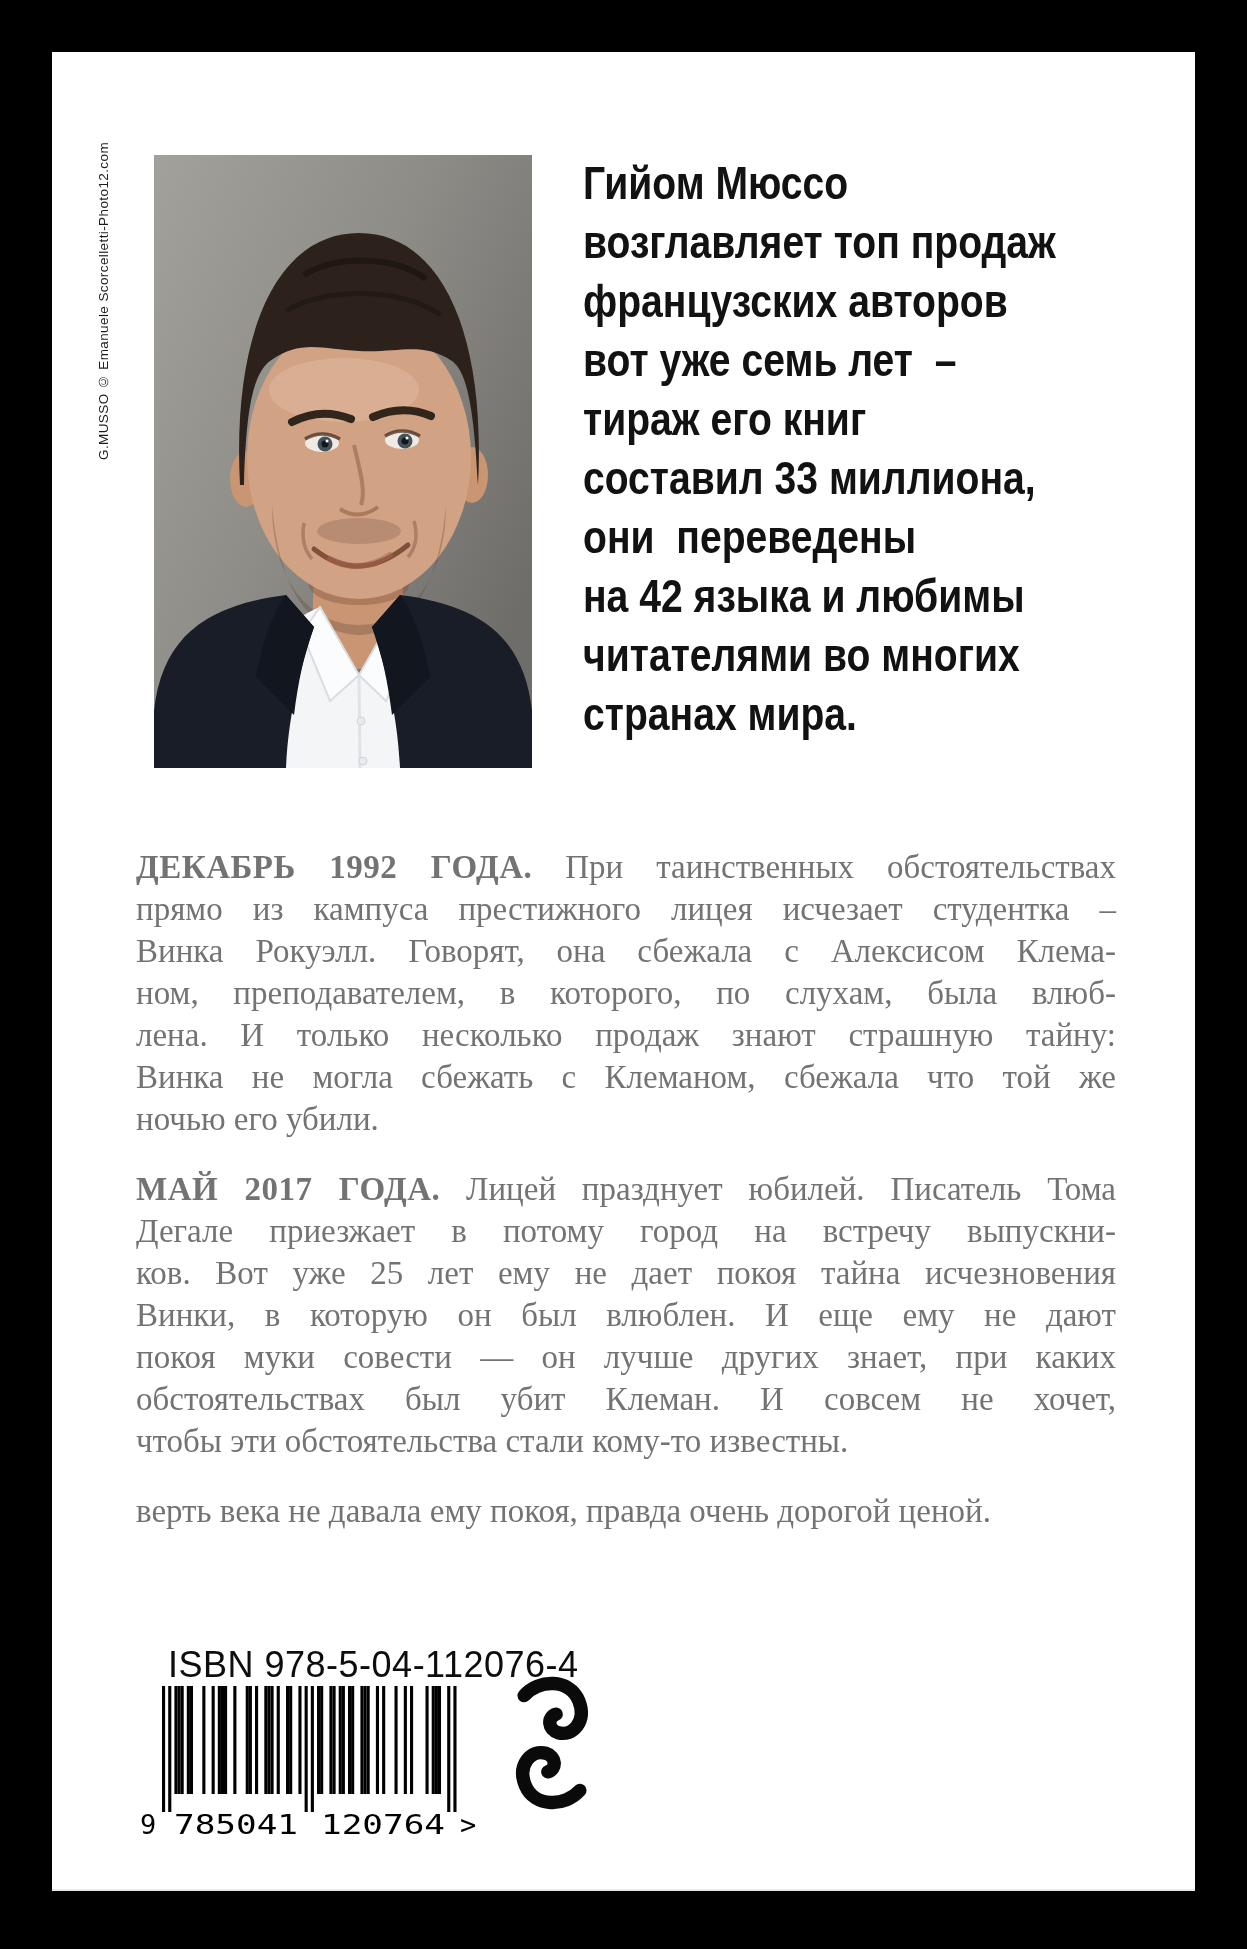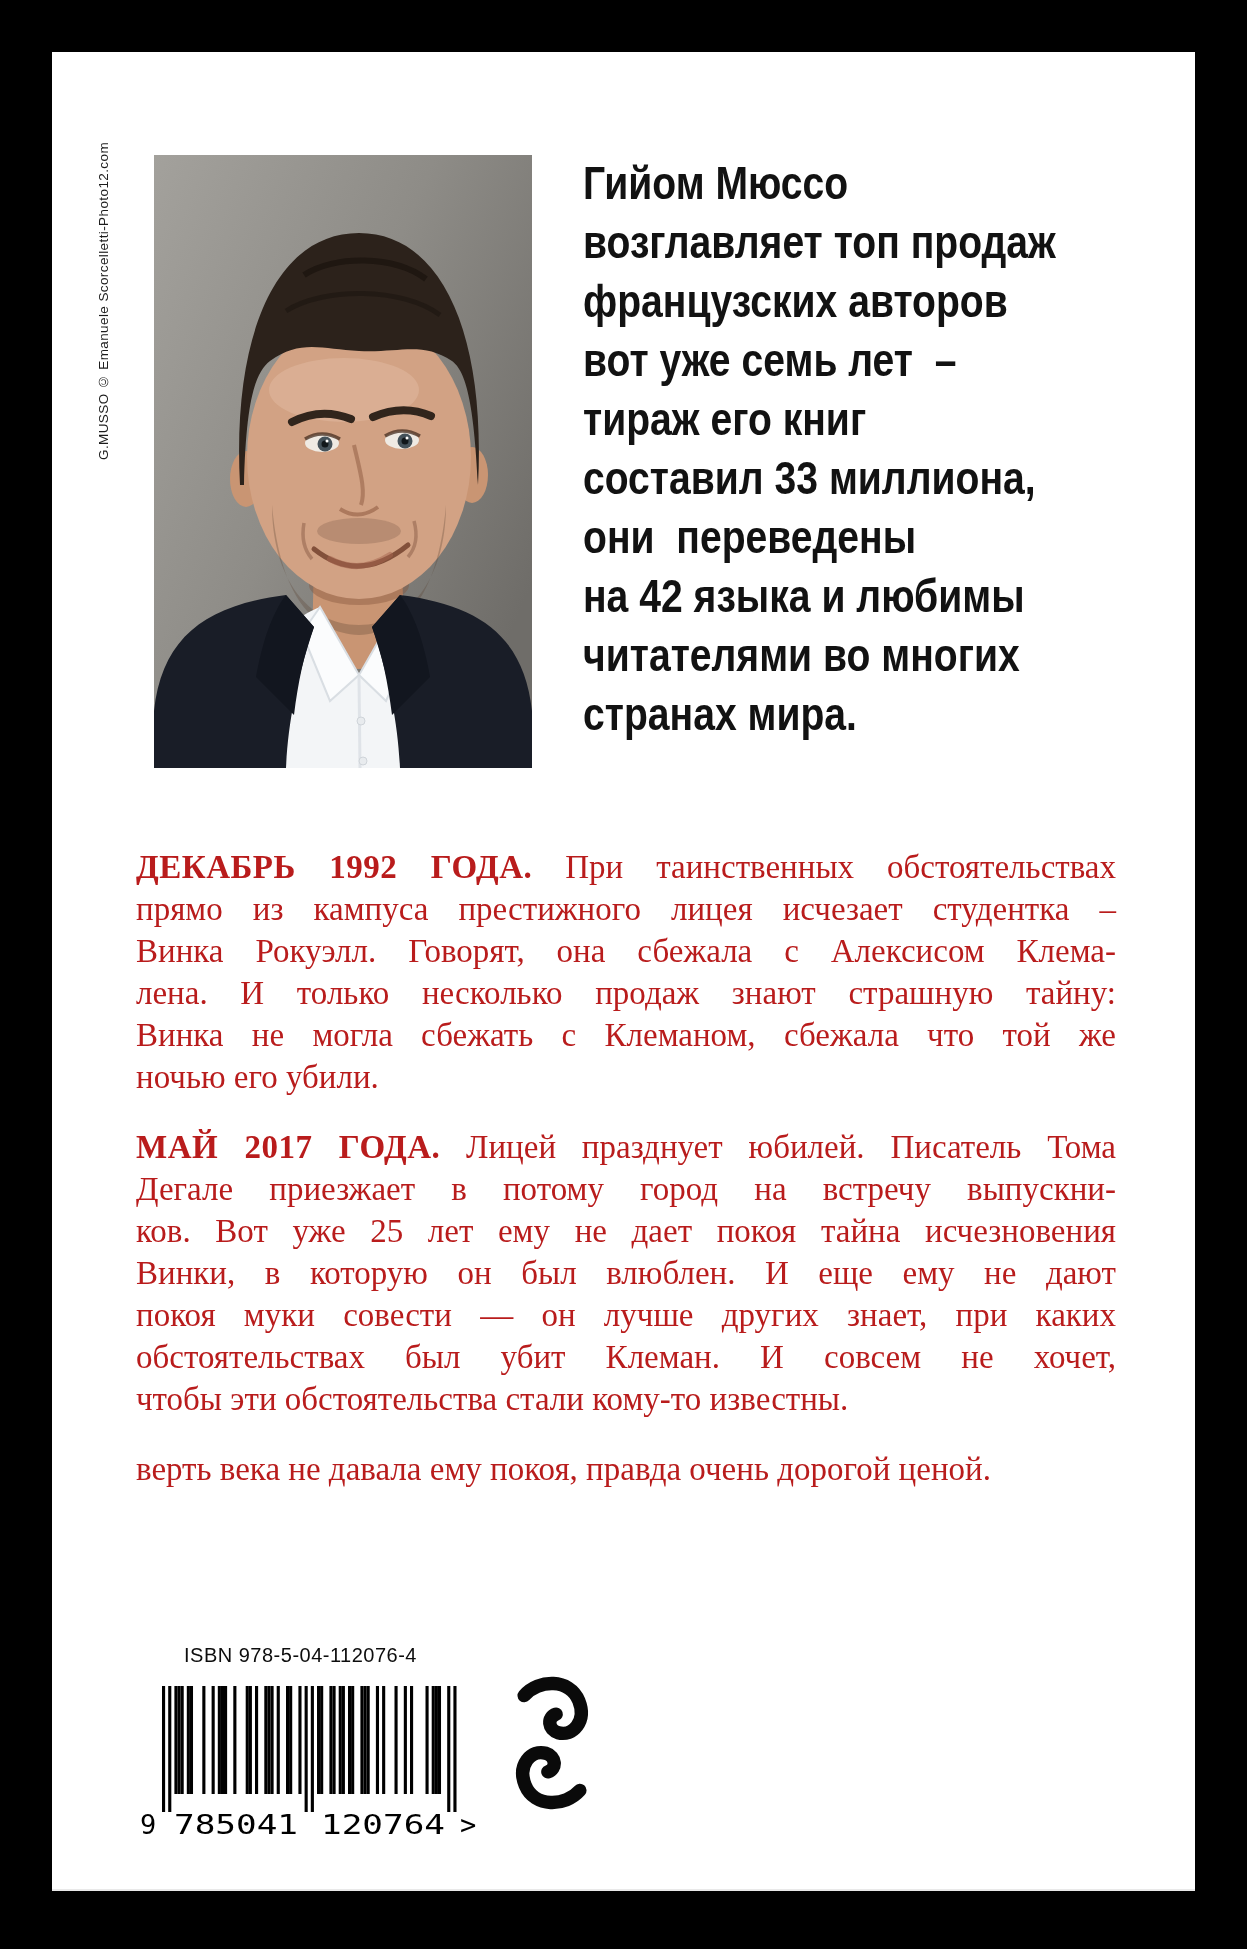--- a/index.html
+++ b/index.html
@@ -25,34 +25,34 @@
   .intro {
     position:absolute; left:531px; top:102px;
     transform:scaleX(.85); transform-origin:left top;
     font-family:"Liberation Sans","DejaVu Sans",sans-serif;
     font-weight:600; font-size:46px; line-height:59px; color:#121212;
   }
   .intro-line { white-space:pre; }
   
   .body-text {
     position:absolute; left:84px; top:794px; width:980px;
-    font-size:33px; color:#b91c1c;
+    font-size:33px; color:#737373;
   }
   .para + .para { margin-top:28px; }
   .bline {
     line-height:42px; white-space:nowrap;
     text-align:justify; text-align-last:justify;
   }
   .bline.last { text-align-last:left; }
   .lead { font-weight:bold; letter-spacing:.5px; }
   
   .isbn-label {
-    position:absolute; left:132px; top:1592px;
+    position:absolute; left:116px; top:1592px;
     font-family:"Liberation Sans","DejaVu Sans",sans-serif;
-    font-size:20px; letter-spacing:.5px; color:#0d0d0d;
+    font-size:36px; letter-spacing:.5px; color:#0d0d0d;
   }
   .barcode { position:absolute; left:88px; top:1634px; }
   .barcode rect { fill:#000; }
   .bc-digit { font-family:"DejaVu Sans Mono","Liberation Mono",monospace; font-size:27px; fill:#000; }
   .logo { position:absolute; left:458px; top:1624px; }
   .logo path { stroke:#0a0a0a; stroke-width:13; fill:none; stroke-linecap:round; }
 </style>
 </head>
 <body>
 
@@ -127,20 +127,21 @@
       <div class="intro-line">на 42 языка и любимы</div>
       <div class="intro-line">читателями во многих</div>
       <div class="intro-line">странах мира.</div>
     </div>
 
   <div class="body-text">
       <div class="para">
         <div class="bline"><b class="lead">ДЕКАБРЬ 1992 ГОДА.</b> При таинственных обстоятельствах</div>
         <div class="bline">прямо из кампуса престижного лицея исчезает студентка –</div>
         <div class="bline">Винка Рокуэлл. Говорят, она сбежала с Алексисом Клема-</div>
+        <div class="bline">ном, преподавателем, в которого, по слухам, была влюб-</div>
         <div class="bline">лена. И только несколько продаж знают страшную тайну:</div>
         <div class="bline">Винка не могла сбежать с Клеманом, сбежала что той же</div>
         <div class="bline last">ночью его убили.</div>
       </div>
       <div class="para">
         <div class="bline"><b class="lead">МАЙ 2017 ГОДА.</b> Лицей празднует юбилей. Писатель Тома</div>
         <div class="bline">Дегале приезжает в потому город на встречу выпускни-</div>
         <div class="bline">ков. Вот уже 25 лет ему не дает покоя тайна исчезновения</div>
         <div class="bline">Винки, в которую он был влюблен. И еще ему не дают</div>
         <div class="bline">покоя муки совести — он лучше других знает, при каких</div>

